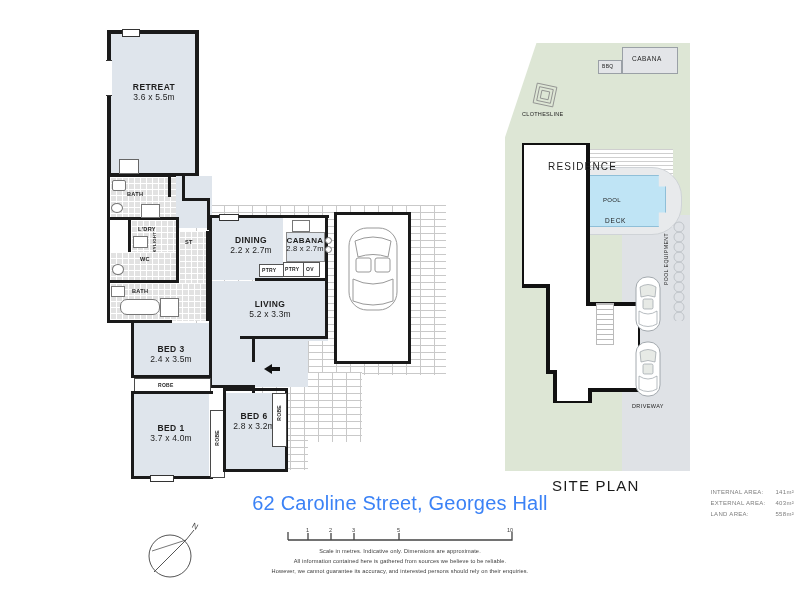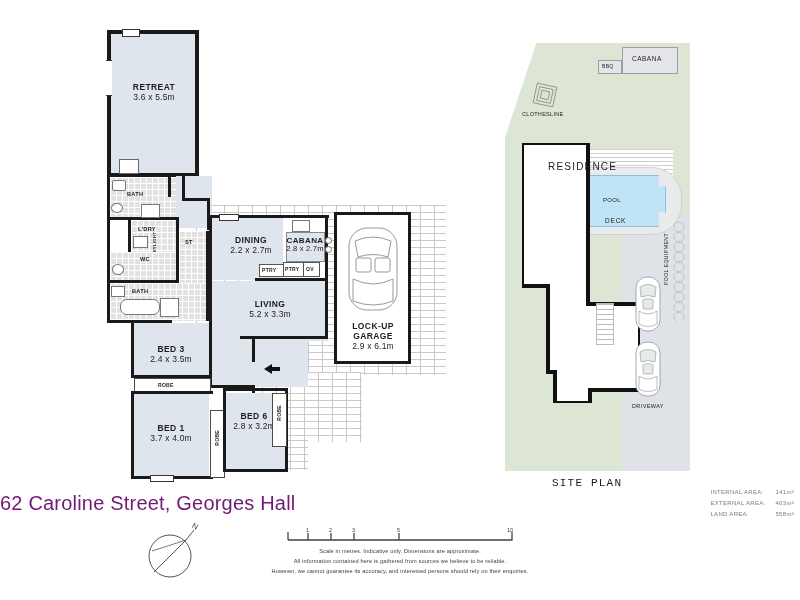--- a/index.html
+++ b/index.html
@@ -36,26 +36,26 @@
      background-size:100% 4px;}
 
   
   .grass{position:absolute;background:#dde6d5;}
   .greyarea{position:absolute;background:#dfe2e6;}
   .pool{position:absolute;background:#bfe4f5;border:1px solid #8fbfd8;}
   .poolsurround{position:absolute;background:#e8eaec;border:1px solid #cfd3d7;}
   .boxout{position:absolute;background:#e3e5e8;border:1px solid #9aa0a6;}
 
   
-  #title{position:absolute;left:0;right:0;top:492px;text-align:left;
-         font-size:20px;letter-spacing:.2px;color:#701a75;font-weight:400;}
+  #title{position:absolute;left:0;right:0;top:492px;text-align:center;
+         font-size:20px;letter-spacing:.2px;color:#3b82f6;font-weight:400;}
   #disclaimer{position:absolute;left:0;right:0;top:547px;text-align:center;
          font-size:5.6px;line-height:1.75;color:#3a3a3a;letter-spacing:.15px;}
-  #siteplan-cap{position:absolute;font-size:11px;letter-spacing:1.2px;
-         color:#1a1a1a;font-weight:400;font-family:Liberation Mono, monospace;}
+  #siteplan-cap{position:absolute;font-size:15px;letter-spacing:1.2px;
+         color:#1a1a1a;font-weight:400;}
   #areas{position:absolute;right:6px;top:487px;font-size:6px;color:#7d7d7d;
          letter-spacing:.3px;line-height:1.85;}
   #areas table{border-collapse:collapse;font-size:6px;color:#7d7d7d;}
   #areas td{padding:0 0 0 0;white-space:nowrap;}
   #areas td.v{padding-left:10px;text-align:left;}
 
   
   #scalebar{position:absolute;left:286px;top:528px;width:228px;height:14px;}
   .sb-num{position:absolute;top:-1px;font-size:5.5px;color:#3a3a3a;}
 </style>
@@ -180,25 +180,20 @@
     <div class="wall" style="left:334px;top:361px;width:77px;height:3px;"></div>
 
     <svg class="abs" style="left:344px;top:225px;" width="58" height="88" viewBox="0 0 58 88">
       <rect x="5" y="3" width="48" height="82" rx="18" fill="#ffffff" stroke="#999" stroke-width="1"></rect>
       <path d="M11 16 q18 -8 36 0 l-3 16 q-15 -5 -30 0 z" fill="#ffffff" stroke="#999" stroke-width="1"></path>
       <rect x="12" y="33" width="15" height="14" rx="2" fill="#ffffff" stroke="#999" stroke-width="1"></rect>
       <rect x="31" y="33" width="15" height="14" rx="2" fill="#ffffff" stroke="#999" stroke-width="1"></rect>
       <path d="M9 54 q20 10 40 0 l0 22 q-20 8 -40 0 z" fill="#ffffff" stroke="#999" stroke-width="1"></path>
     </svg>
 
-    <div class="room-label" style="left:340px;top:322px;width:66px;">
-      <span>LOCK-UP</span>
-      <span style="display:block;font-weight:600;">GARAGE</span>
-      <span class="dim">2.9 x 6.1m</span>
-    </div>
 
     <div class="floorfill" style="left:134px;top:323px;width:75px;height:52px;"></div>
     <div class="wall" style="left:131px;top:323px;width:3px;height:55px;"></div>
     <div class="wall" style="left:131px;top:375px;width:78px;height:3px;"></div>
     <div class="room-label" style="left:136px;top:345px;width:70px;">
       <span>BED 3</span>
       <span class="dim">2.4 x 3.5m</span>
     </div>
 
     <div class="whitefill" style="left:134px;top:378px;width:75px;height:13px;border:1px solid #4a4a4a;"></div>

